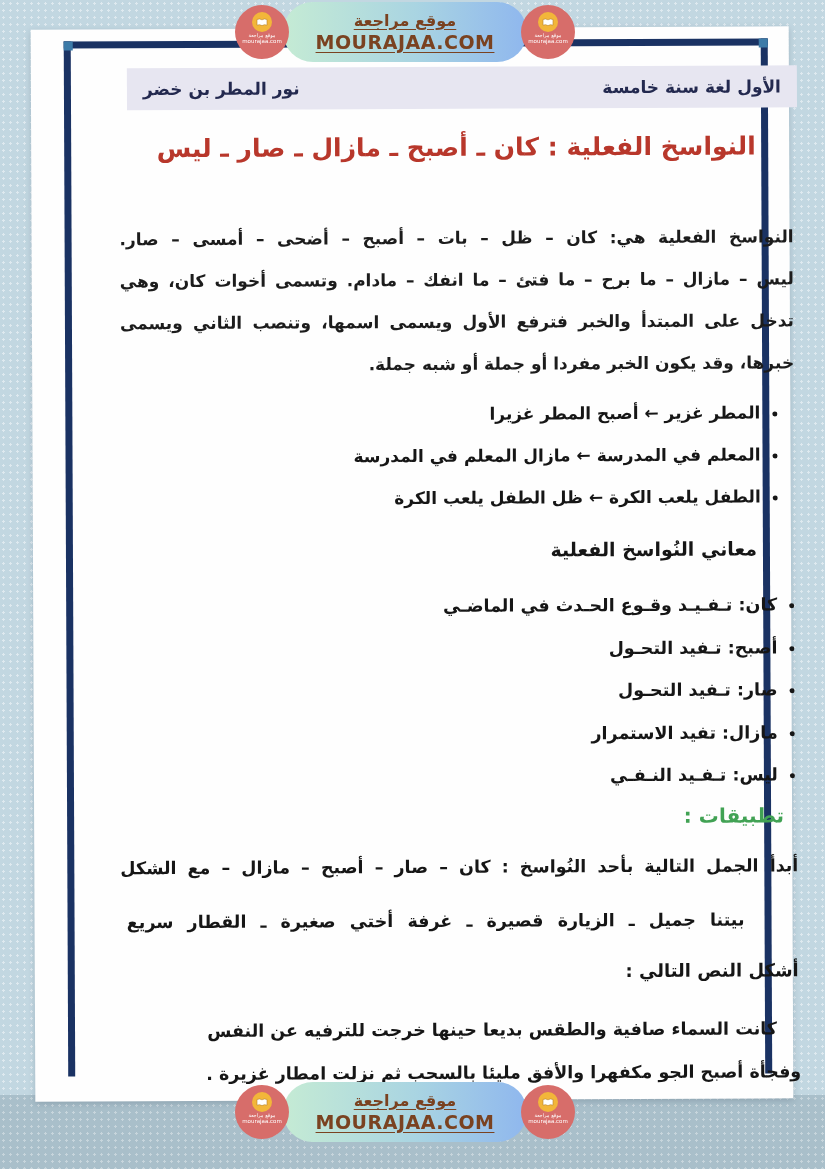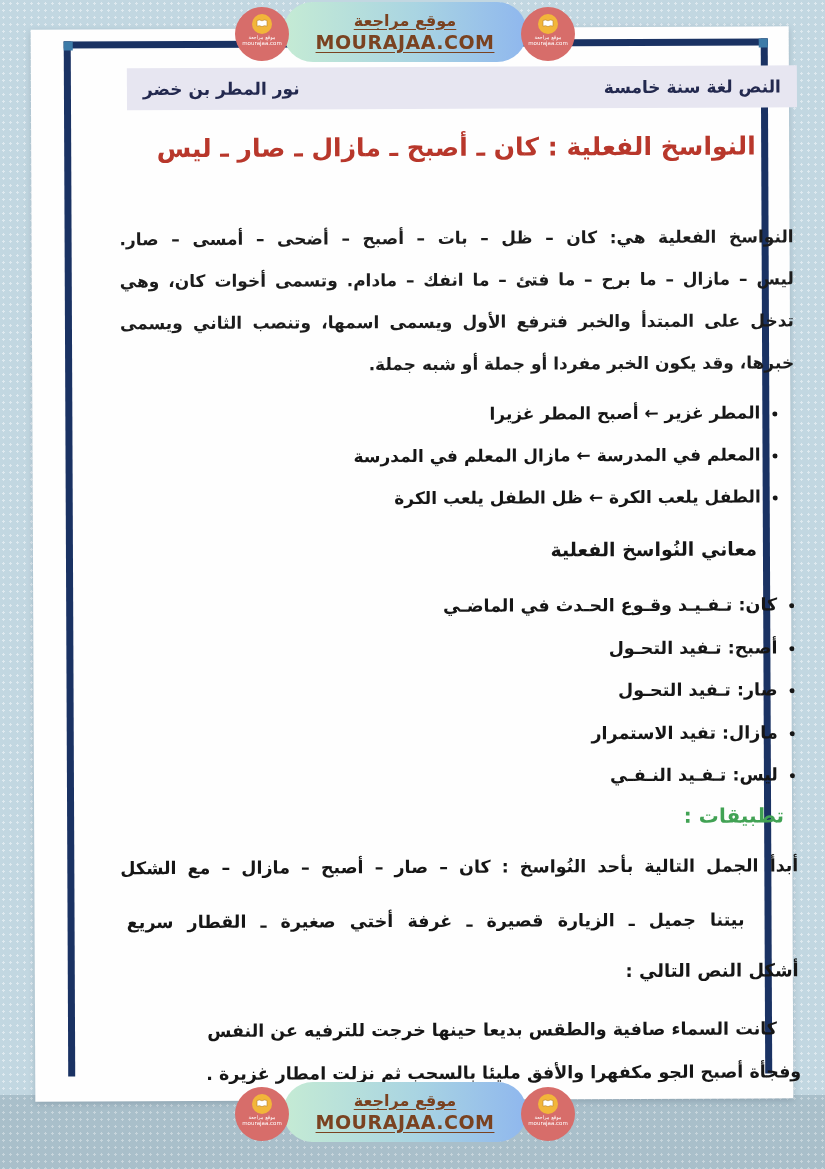--- a/index.html
+++ b/index.html
@@ -86,21 +86,21 @@
   }
   .exercise2-text{
     position:absolute;left:40px;top:962px;width:686px;
     direction:rtl;color:#161616;font-weight:bold;font-size:17.5px;line-height:43px;
   }
   .ex2-line1{text-align:right;padding-right:24px;}
   .ex2-line2{text-align:right;}
   
   .wm{
     position:absolute;left:405px;transform:translateX(-50%);
-    display:flex;align-items:center;z-index:30;
+    display:flex;align-items:flex-start;z-index:30;
   }
   .wm-top{top:2px;}
   .wm-bottom{top:1082px;}
   .wm-pill{
     width:244px;height:60px;border-radius:30px;
     background:linear-gradient(90deg,#c5ebd4 0%,#a9d4e2 55%,#8fb7ee 100%);
     display:flex;flex-direction:column;align-items:center;justify-content:center;
     margin:0 -6px;z-index:31;
   }
   .wm-ar{
@@ -127,21 +127,21 @@
 <body>
 
 <div class="canvas">
 
   <div class="bottom-strip"></div>
 
   <div class="page">
     <div class="frame">
 
       <div class="header-band">
-        <span>النص لغة سنة خامسة</span>
+        <span>الأول لغة سنة خامسة</span>
         <span>نور المطر بن خضر</span>
       </div>
 
       <div class="title">النواسخ الفعلية : كان ـ أصبح ـ مازال ـ صار ـ ليس</div>
 
       <div class="intro">
         <div class="intro-line">النواسخ الفعلية هي: كان – ظل – بات – أصبح – أضحى – أمسى – صار.</div>
         <div class="intro-line">ليس – مازال – ما برح – ما فتئ – ما انفك – مادام. وتسمى أخوات كان، وهي</div>
         <div class="intro-line">تدخل على المبتدأ والخبر فترفع الأول ويسمى اسمها، وتنصب الثاني ويسمى</div>
         <div class="intro-line no-stretch">خبرها، وقد يكون الخبر مفردا أو جملة أو شبه جملة.</div>

